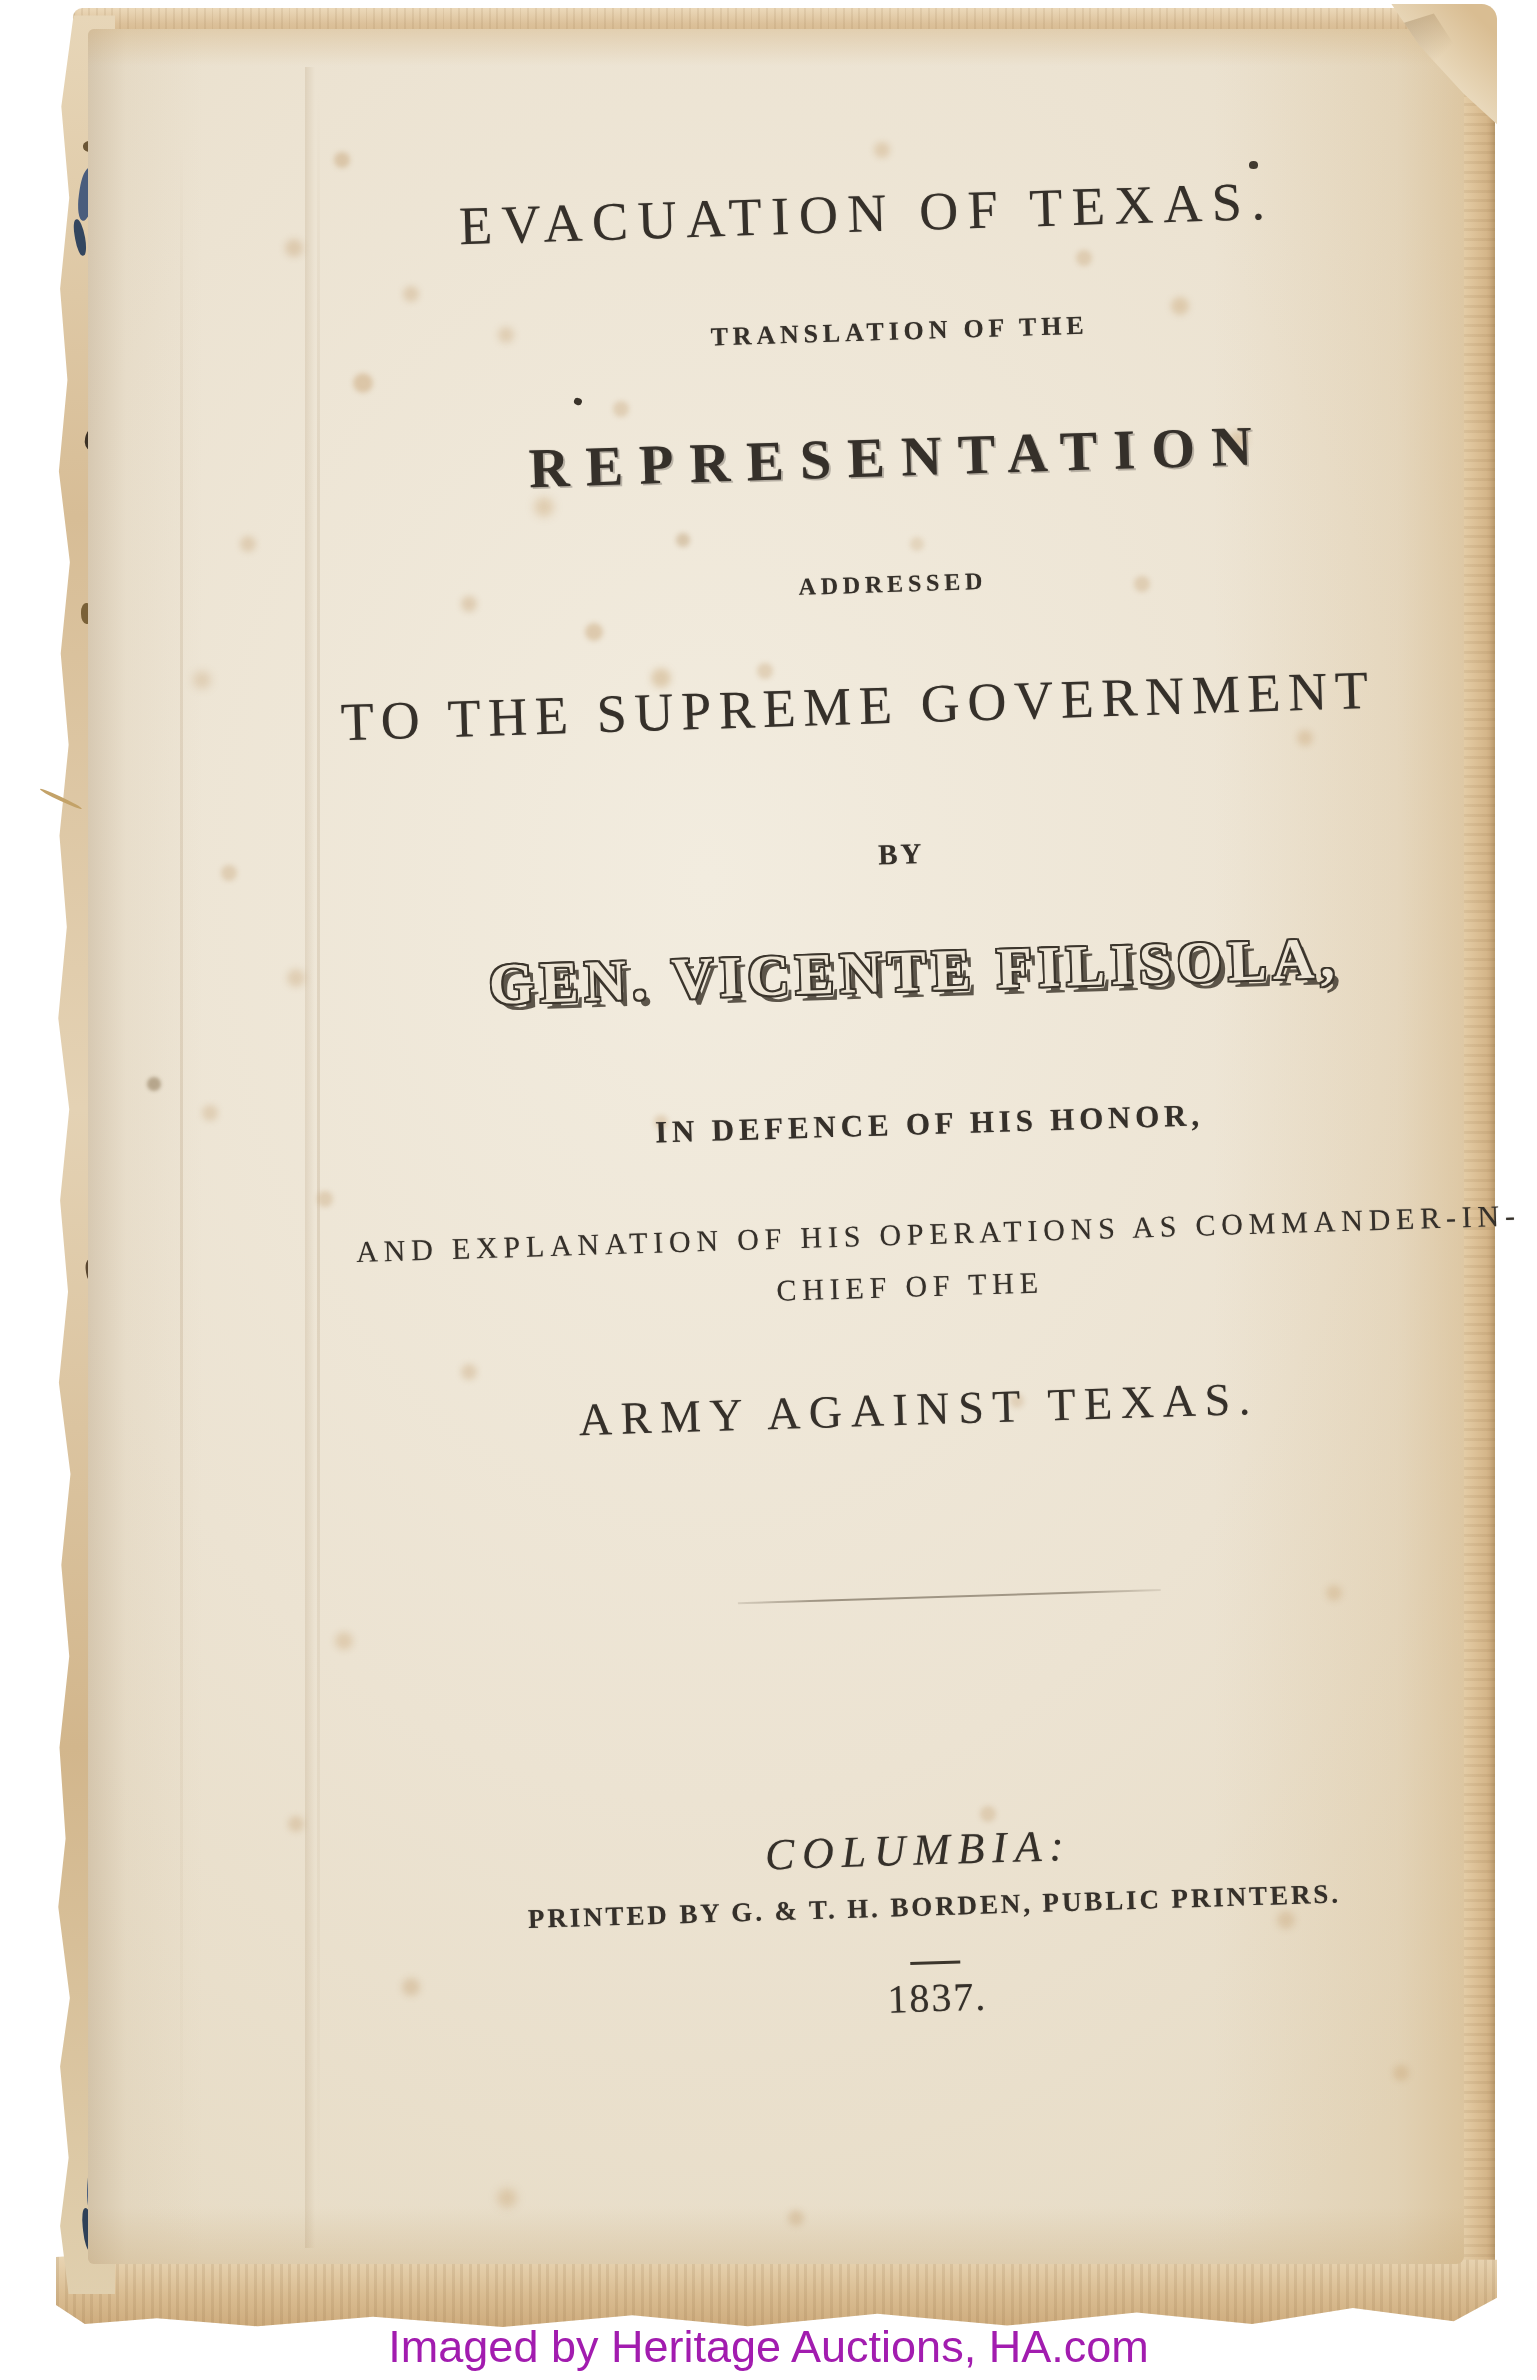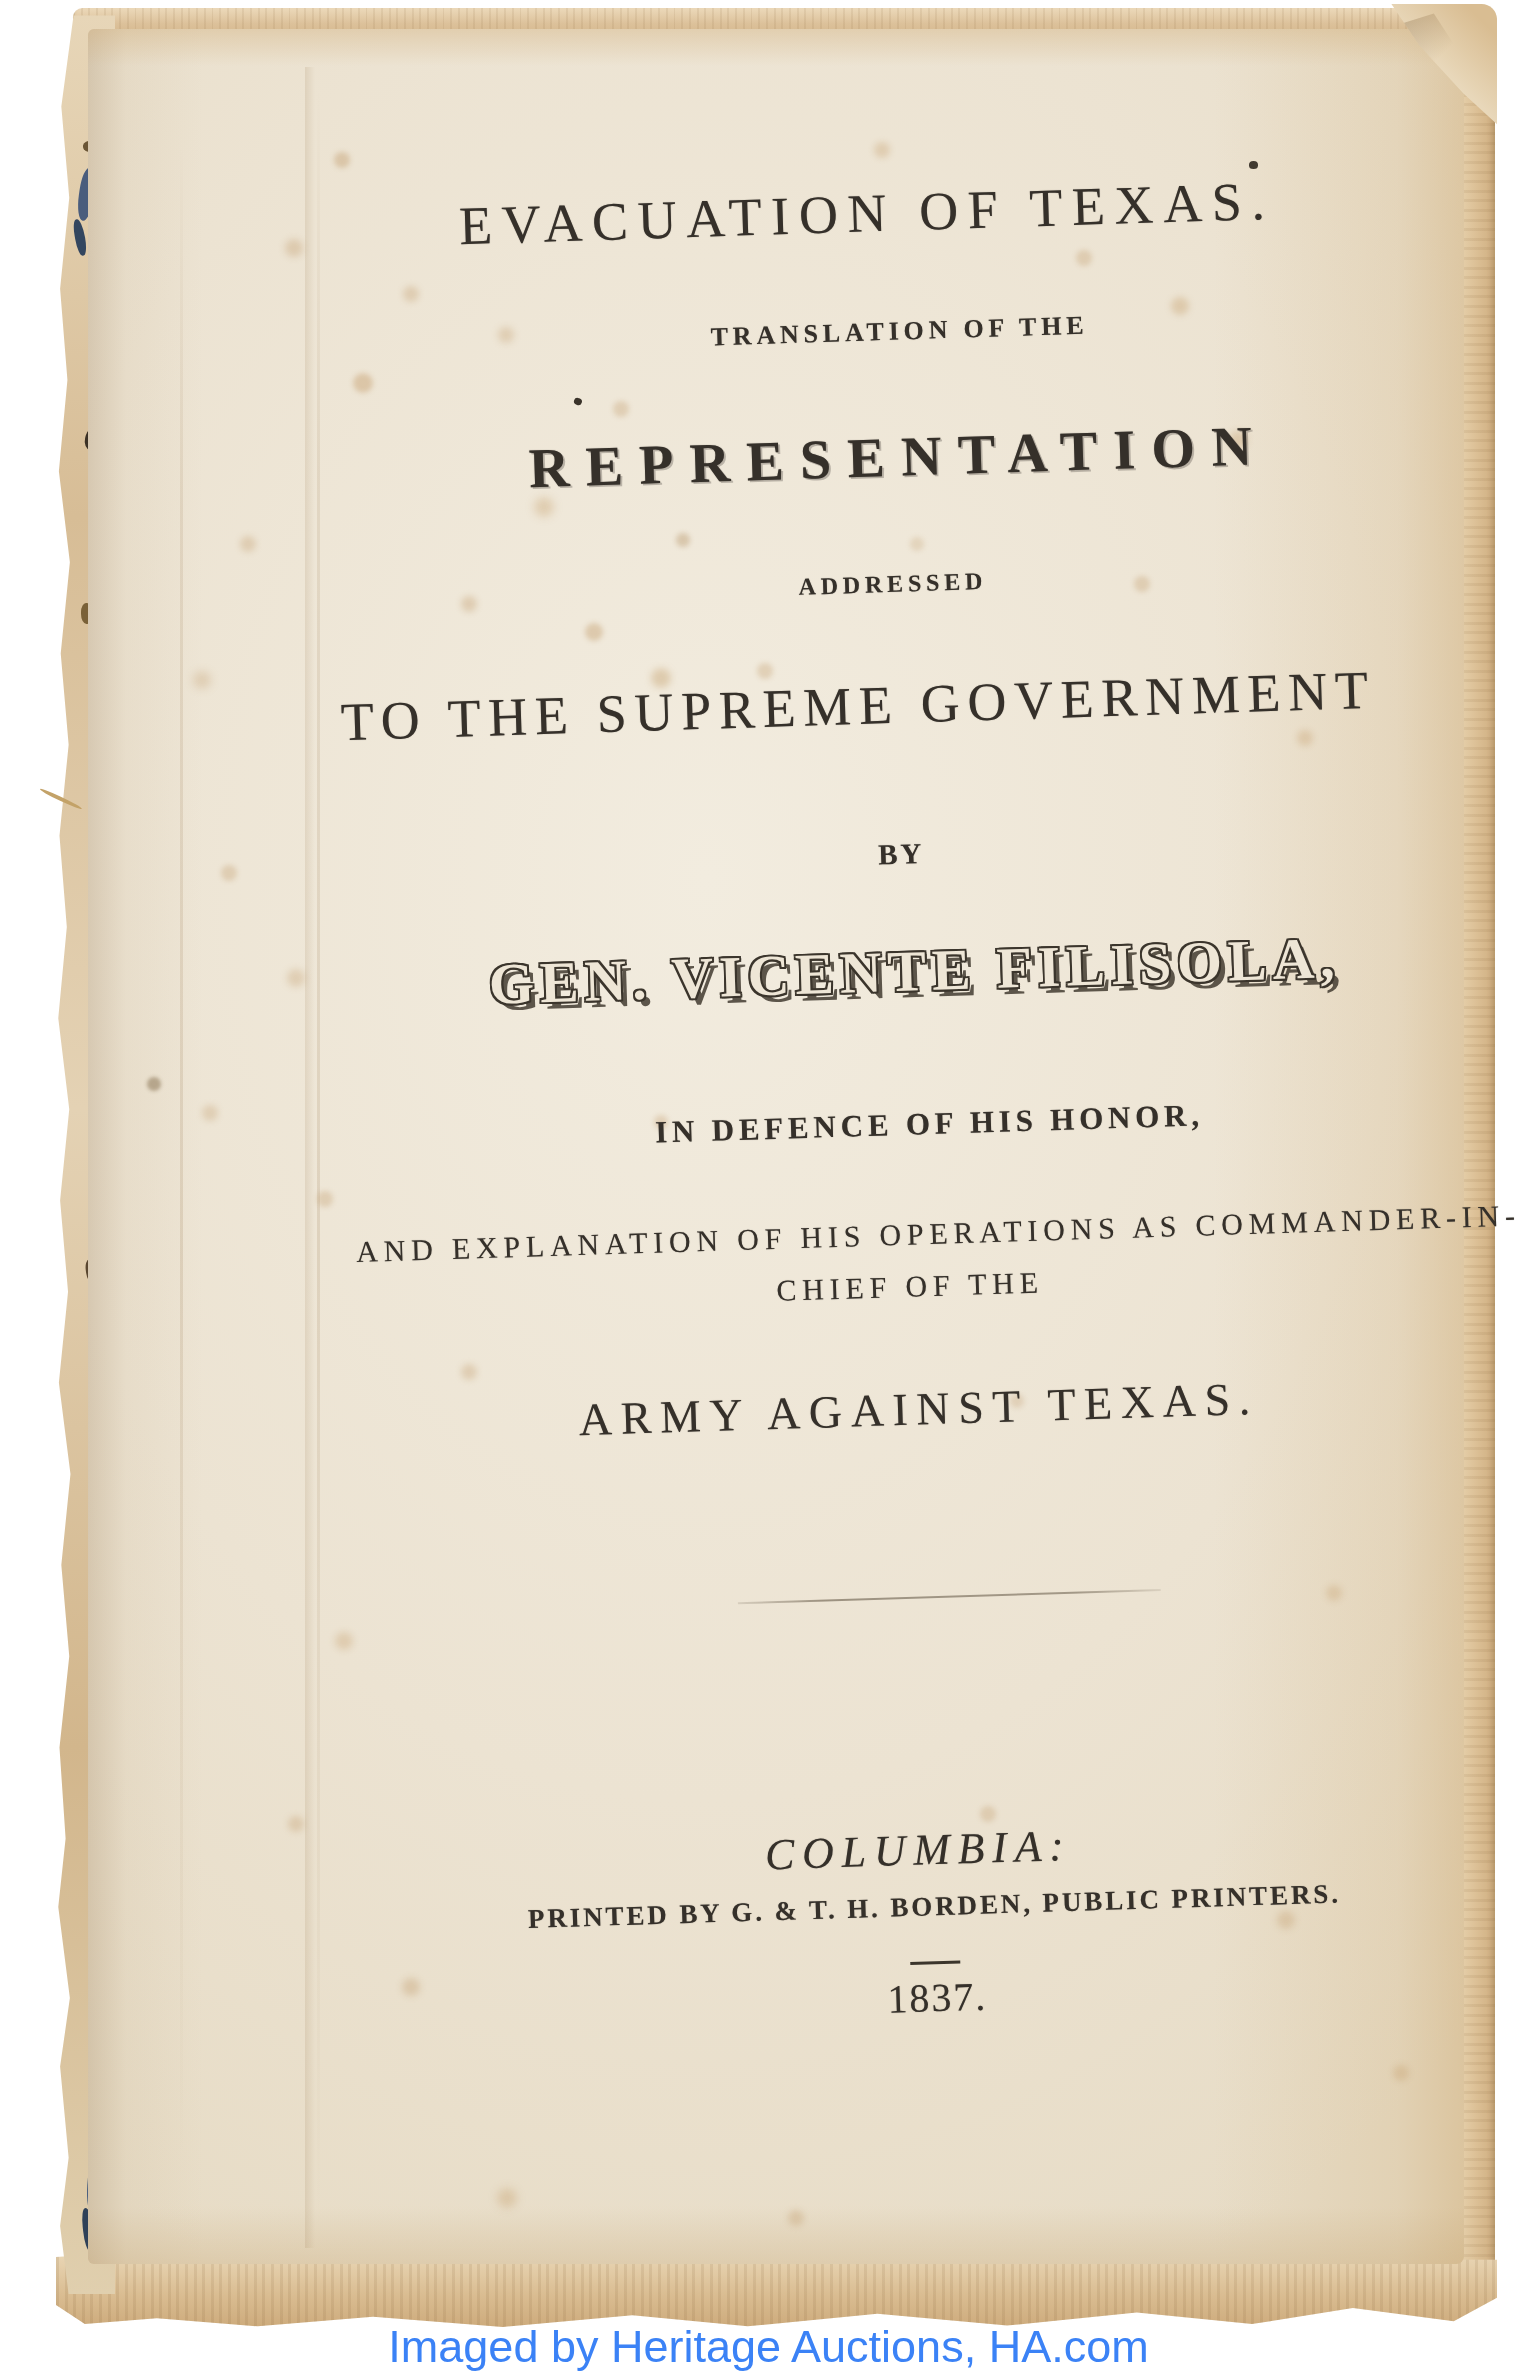--- a/index.html
+++ b/index.html
@@ -94,21 +94,21 @@
   .l-army         {top:1239px;font-size:46px;letter-spacing:8.6px;margin-left:14.4px;}
   .rule-long{position:absolute;top:1453px;left:50%;width:423px;height:1.9px;margin-left:-173px;
     background:linear-gradient(90deg,rgba(90,78,60,.15),rgba(90,78,60,.55) 20%,rgba(90,78,60,.5) 80%,rgba(90,78,60,.12));}
   .l-columbia     {top:1681px;font-size:44px;font-style:italic;letter-spacing:7.7px;}
   .l-printed      {top:1748px;font-size:27px;font-weight:bold;letter-spacing:2.9px;margin-left:14.4px;}
   .rule-short{position:absolute;top:1818px;left:50%;width:50px;height:2.9px;margin-left:-11.5px;background:#3b352c;}
   .l-year         {top:1831px;font-size:40px;letter-spacing:1.9px;margin-left:14.4px;}
 
   
   .caption{position:absolute;left:0;top:2321px;width:1537px;text-align:center;
-    font-family:"Liberation Sans", sans-serif;font-size:45px;color:#3b82f6;white-space:nowrap;}
+    font-family:"Liberation Sans", sans-serif;font-size:45px;color:#a21caf;white-space:nowrap;}
 </style>
 </head>
 <body>
 
 <div class="stage">
 
   <div>
     <div class="edge-top"></div>
     <div class="edge-right"></div>
     <div class="edge-bottom"></div>

